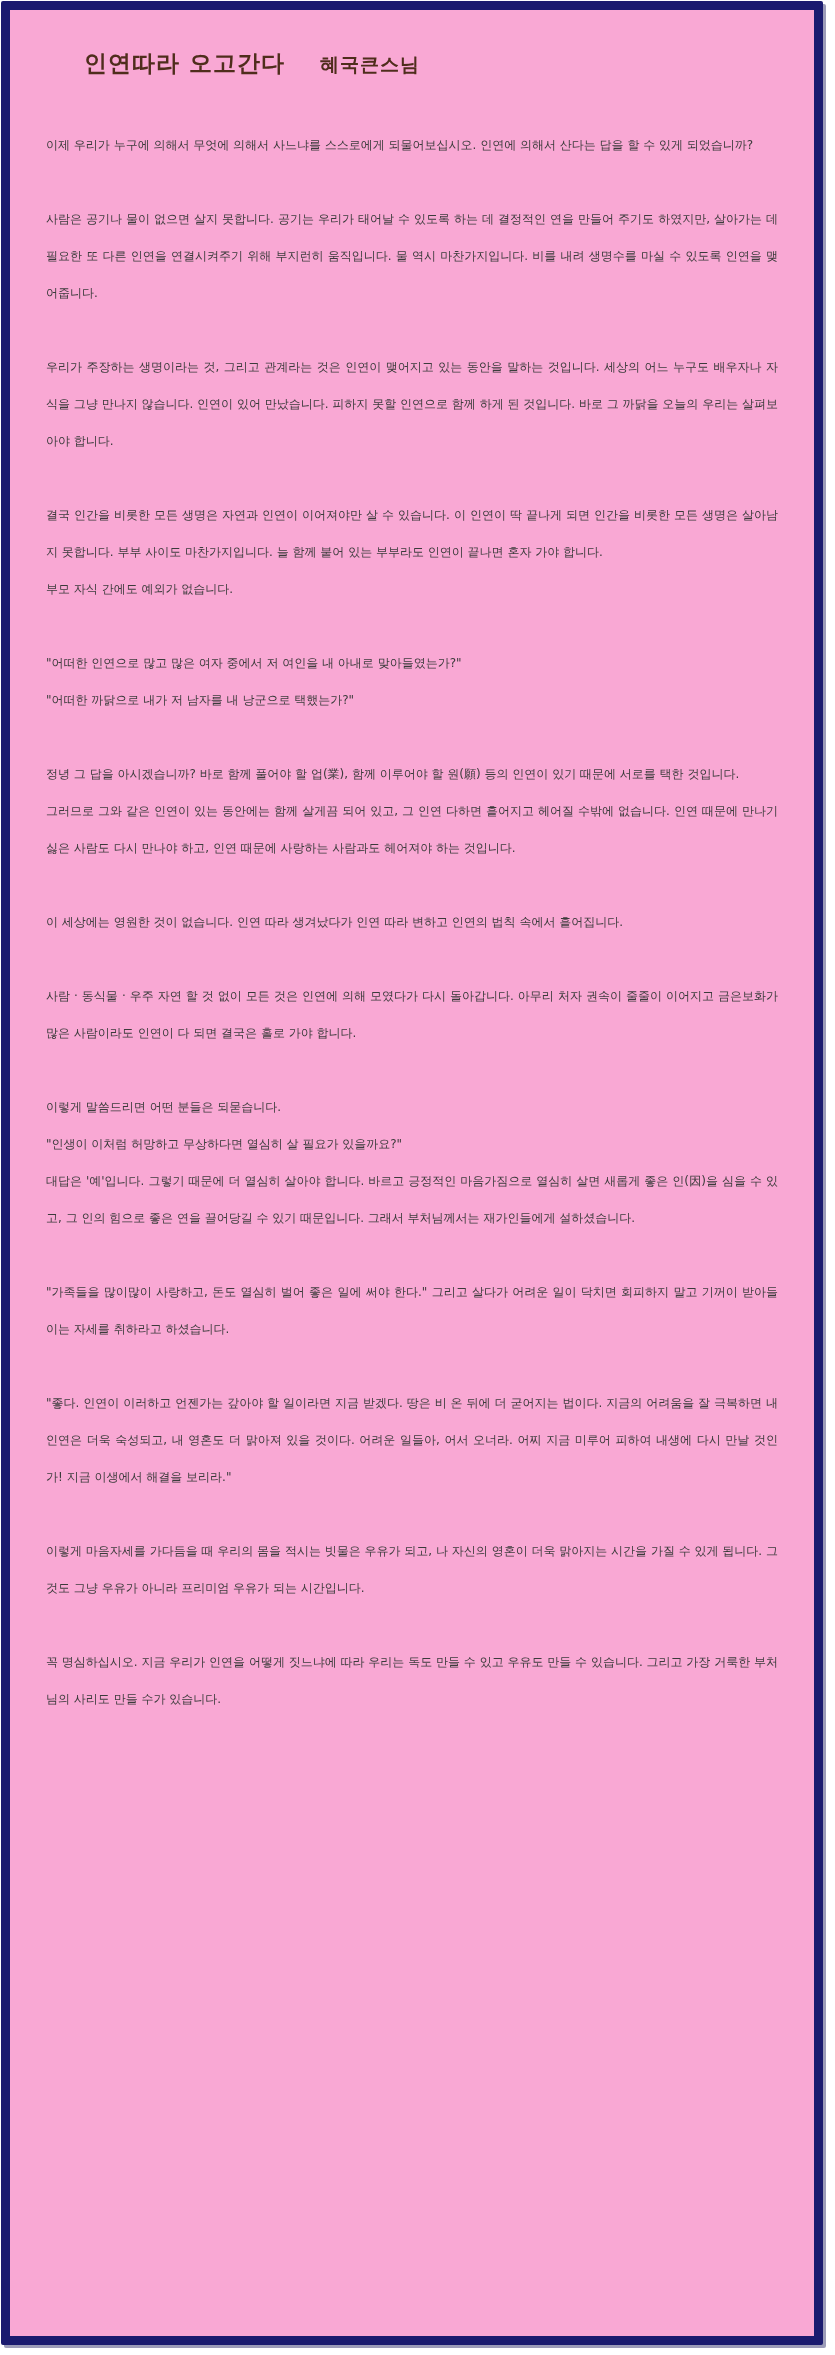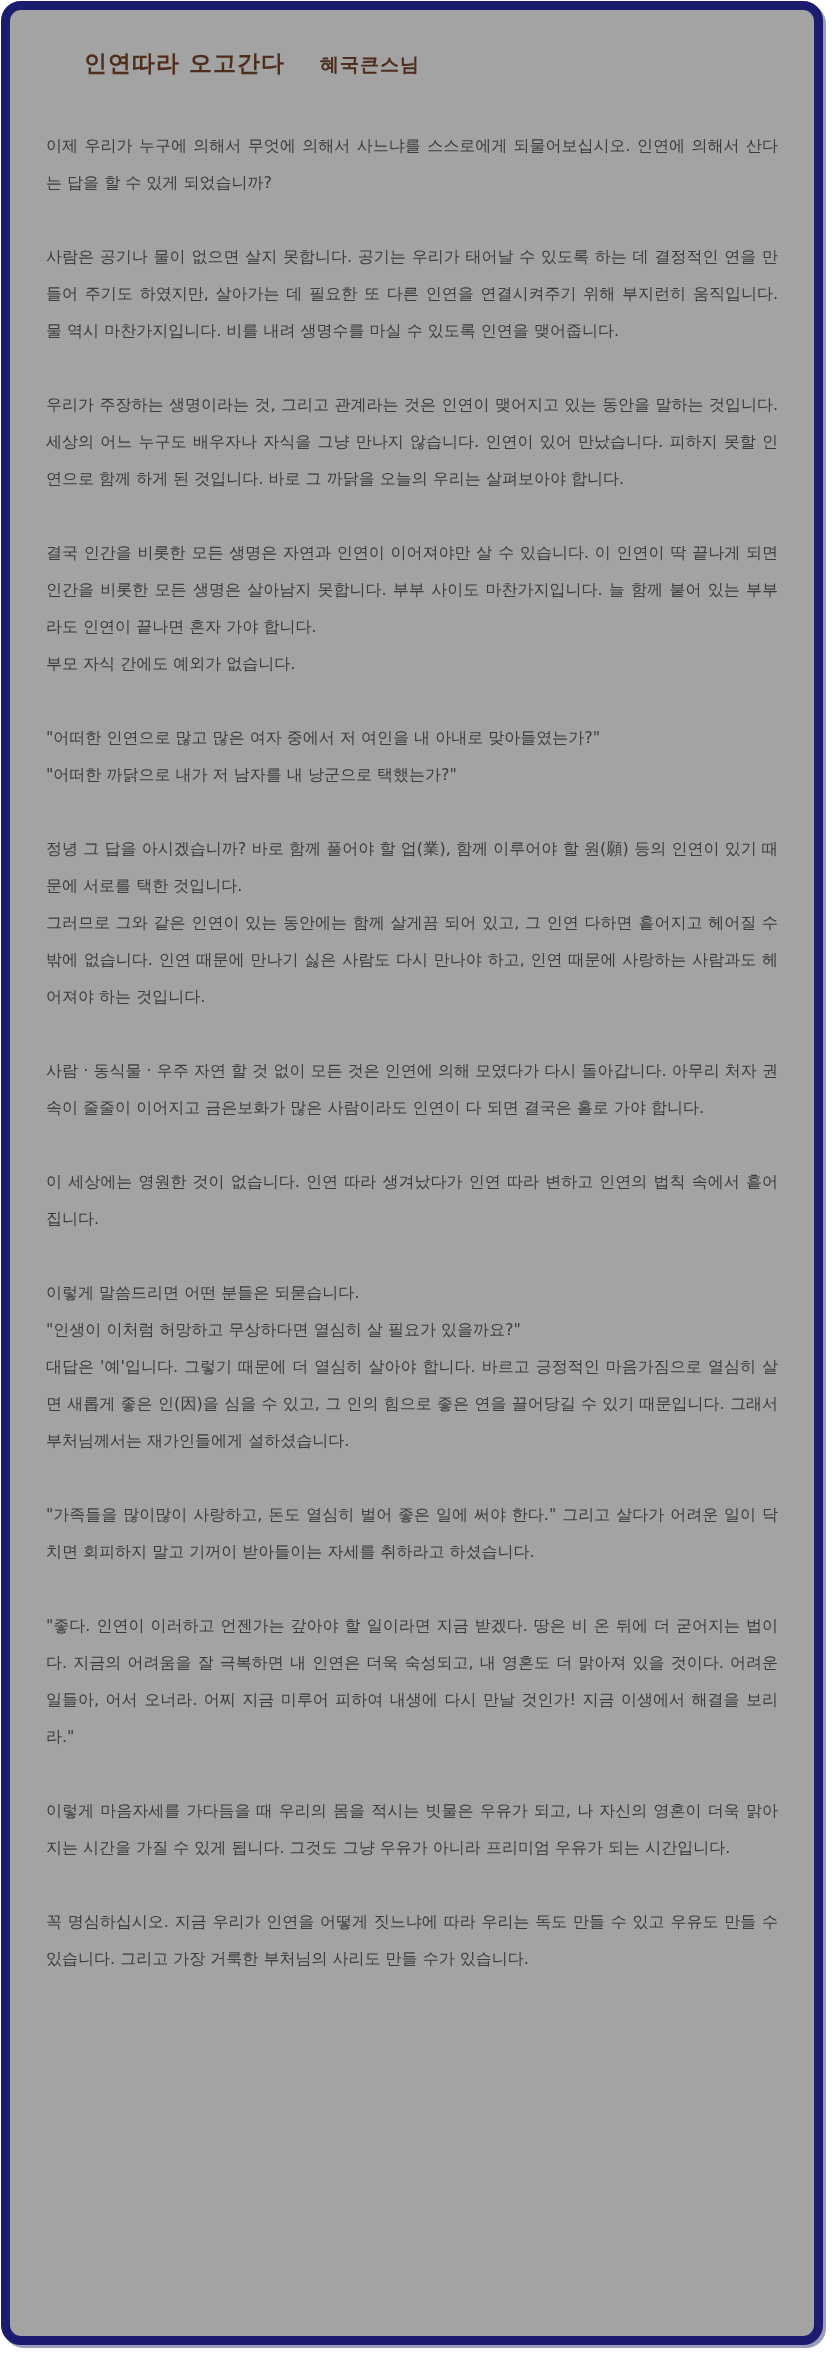--- a/index.html
+++ b/index.html
@@ -13,23 +13,23 @@
     background: #ffffff;
     position: relative;
   }
   .frame {
     position: absolute;
     left: 1px;
     top: 1px;
     width: 822px;
     height: 2344px;
     border: 9px solid #1b1b6f;
-    border-radius: 20px;
+    border-radius: 2px;
     box-shadow: 3px 3px 0 0 #9c9cb8;
-    background: #a3a3a3;
+    background: #f9a8d4;
     padding: 30px 36px 40px 36px;
     overflow: hidden;
   }
   .title-row {
     padding-left: 38px;
     padding-top: 8px;
     white-space: nowrap;
   }
   .doc-title {
     color: #4f2d1c;
@@ -40,21 +40,21 @@
   .doc-author {
     color: #4f2d1c;
     font-size: 19px;
     font-weight: bold;
     margin-left: 30px;
     letter-spacing: 1px;
   }
   .body-text {
     margin-top: 48px;
     color: #3b3b3b;
-    font-size: 16px;
+    font-size: 12px;
     line-height: 37px;
     text-align: justify;
     word-break: break-all;
   }
   .para { margin-bottom: 37px; }
   .para:last-child { margin-bottom: 7px; }
 </style>
 </head>
 <body>
 
@@ -64,22 +64,22 @@
       <span class="doc-title">인연따라 오고간다</span>
       <span class="doc-author">혜국큰스님</span>
     </div>
     <div class="body-text">
         <p class="para">이제 우리가 누구에 의해서 무엇에 의해서 사느냐를 스스로에게 되물어보십시오. 인연에 의해서 산다는 답을 할 수 있게 되었습니까?</p>
         <p class="para">사람은 공기나 물이 없으면 살지 못합니다. 공기는 우리가 태어날 수 있도록 하는 데 결정적인 연을 만들어 주기도 하였지만, 살아가는 데 필요한 또 다른 인연을 연결시켜주기 위해 부지런히 움직입니다. 물 역시 마찬가지입니다. 비를 내려 생명수를 마실 수 있도록 인연을 맺어줍니다.</p>
         <p class="para">우리가 주장하는 생명이라는 것, 그리고 관계라는 것은 인연이 맺어지고 있는 동안을 말하는 것입니다. 세상의 어느 누구도 배우자나 자식을 그냥 만나지 않습니다. 인연이 있어 만났습니다. 피하지 못할 인연으로 함께 하게 된 것입니다. 바로 그 까닭을 오늘의 우리는 살펴보아야 합니다.</p>
         <p class="para">결국 인간을 비롯한 모든 생명은 자연과 인연이 이어져야만 살 수 있습니다. 이 인연이 딱 끝나게 되면 인간을 비롯한 모든 생명은 살아남지 못합니다. 부부 사이도 마찬가지입니다. 늘 함께 붙어 있는 부부라도 인연이 끝나면 혼자 가야 합니다.<br>부모 자식 간에도 예외가 없습니다.</p>
         <p class="para">"어떠한 인연으로 많고 많은 여자 중에서 저 여인을 내 아내로 맞아들였는가?"<br>"어떠한 까닭으로 내가 저 남자를 내 낭군으로 택했는가?"</p>
         <p class="para">정녕 그 답을 아시겠습니까? 바로 함께 풀어야 할 업(業), 함께 이루어야 할 원(願) 등의 인연이 있기 때문에 서로를 택한 것입니다.<br>그러므로 그와 같은 인연이 있는 동안에는 함께 살게끔 되어 있고, 그 인연 다하면 흩어지고 헤어질 수밖에 없습니다. 인연 때문에 만나기 싫은 사람도 다시 만나야 하고, 인연 때문에 사랑하는 사람과도 헤어져야 하는 것입니다.</p>
+        <p class="para">이 세상에는 영원한 것이 없습니다. 인연 따라 생겨났다가 인연 따라 변하고 인연의 법칙 속에서 흩어집니다.</p>
         <p class="para">사람 · 동식물 · 우주 자연 할 것 없이 모든 것은 인연에 의해 모였다가 다시 돌아갑니다. 아무리 처자 권속이 줄줄이 이어지고 금은보화가 많은 사람이라도 인연이 다 되면 결국은 홀로 가야 합니다.</p>
-        <p class="para">이 세상에는 영원한 것이 없습니다. 인연 따라 생겨났다가 인연 따라 변하고 인연의 법칙 속에서 흩어집니다.</p>
         <p class="para">이렇게 말씀드리면 어떤 분들은 되묻습니다.<br>"인생이 이처럼 허망하고 무상하다면 열심히 살 필요가 있을까요?"<br>대답은 '예'입니다. 그렇기 때문에 더 열심히 살아야 합니다. 바르고 긍정적인 마음가짐으로 열심히 살면 새롭게 좋은 인(因)을 심을 수 있고, 그 인의 힘으로 좋은 연을 끌어당길 수 있기 때문입니다. 그래서 부처님께서는 재가인들에게 설하셨습니다.</p>
         <p class="para">"가족들을 많이많이 사랑하고, 돈도 열심히 벌어 좋은 일에 써야 한다." 그리고 살다가 어려운 일이 닥치면 회피하지 말고 기꺼이 받아들이는 자세를 취하라고 하셨습니다.</p>
         <p class="para">"좋다. 인연이 이러하고 언젠가는 갚아야 할 일이라면 지금 받겠다. 땅은 비 온 뒤에 더 굳어지는 법이다. 지금의 어려움을 잘 극복하면 내 인연은 더욱 숙성되고, 내 영혼도 더 맑아져 있을 것이다. 어려운 일들아, 어서 오너라. 어찌 지금 미루어 피하여 내생에 다시 만날 것인가! 지금 이생에서 해결을 보리라."</p>
         <p class="para">이렇게 마음자세를 가다듬을 때 우리의 몸을 적시는 빗물은 우유가 되고, 나 자신의 영혼이 더욱 맑아지는 시간을 가질 수 있게 됩니다. 그것도 그냥 우유가 아니라 프리미엄 우유가 되는 시간입니다.</p>
         <p class="para">꼭 명심하십시오. 지금 우리가 인연을 어떻게 짓느냐에 따라 우리는 독도 만들 수 있고 우유도 만들 수 있습니다. 그리고 가장 거룩한 부처님의 사리도 만들 수가 있습니다.</p>
       </div>
   </div>
 </div>
 
 </body></html>

